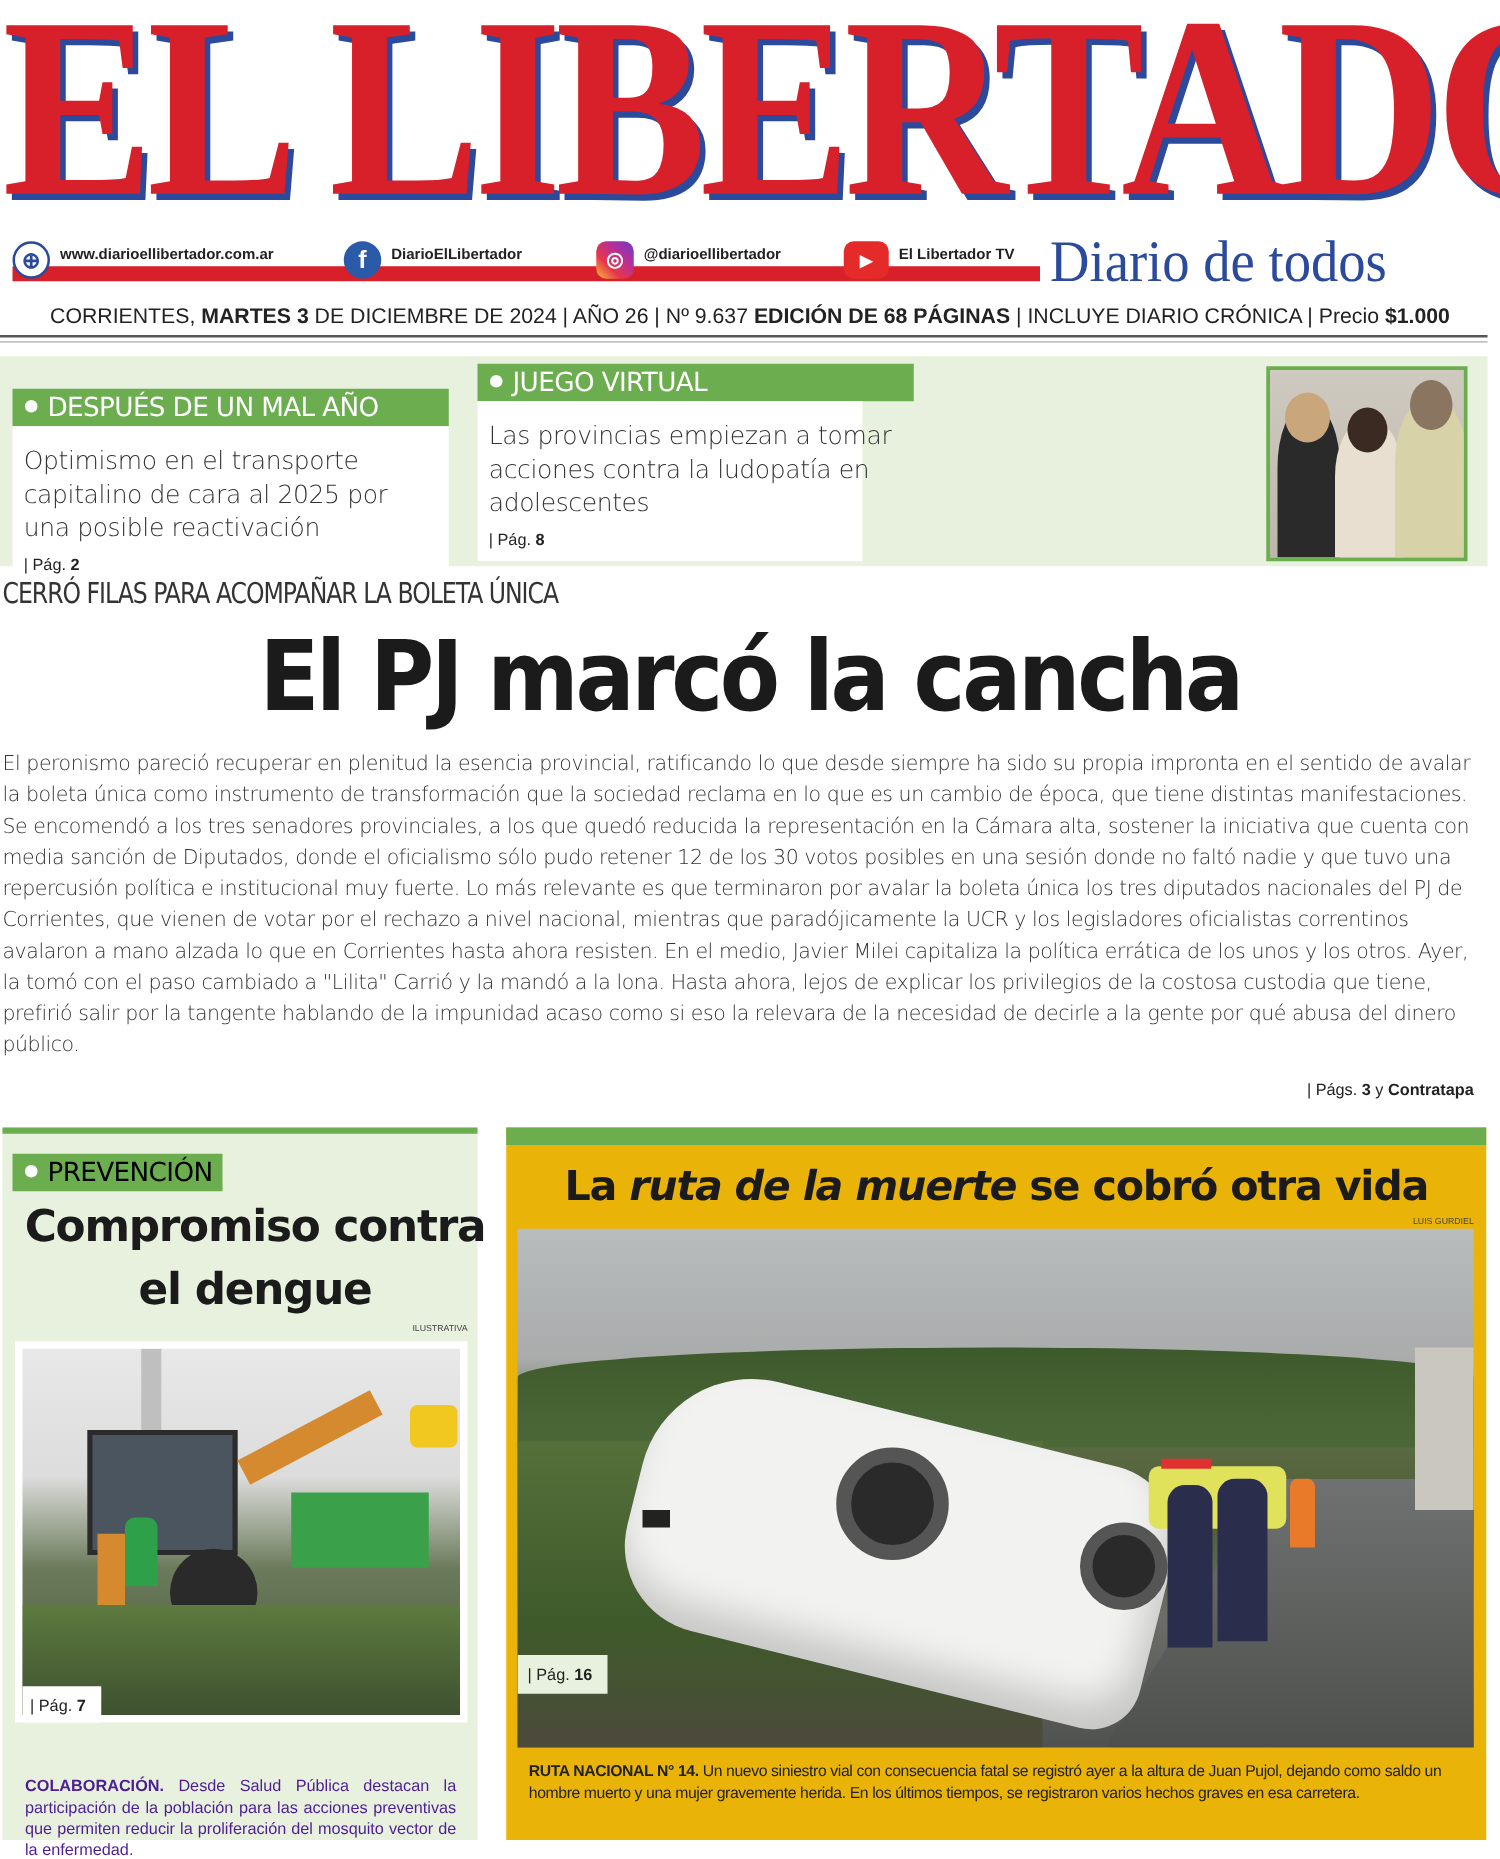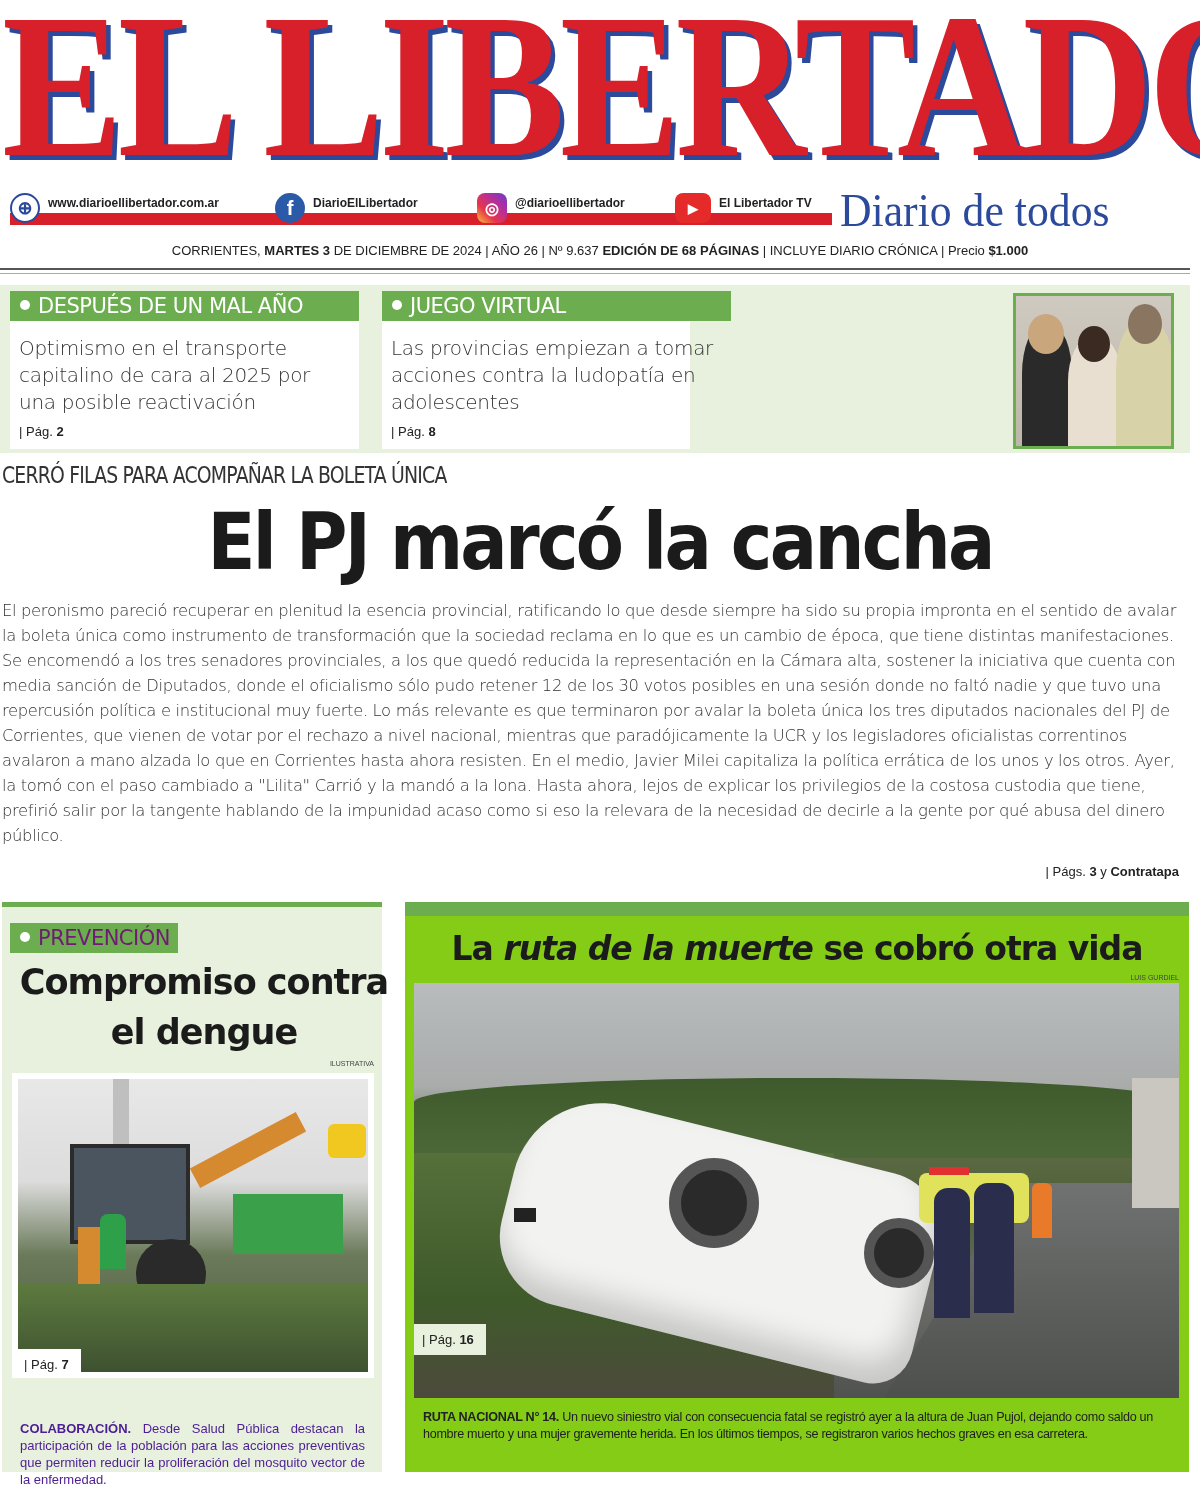--- a/index.html
+++ b/index.html
@@ -34,21 +34,21 @@
   .icon.yt { border-radius: 8px; width: 36px; background: #e42b29; font-size: 13px; }
 
   .tagline {
     position: absolute; left: 840px; top: 183px;
     font-family: "Liberation Serif", serif; font-size: 47px; color: #2c4a9c; white-space: nowrap;
     transform: scaleX(0.93); transform-origin: left top;
   }
 
   .dateline {
     position: absolute; left: 0; top: 243px; width: 1200px; text-align: center;
-    font-family: "Liberation Sans", sans-serif; font-size: 13px; color: #222; white-space: nowrap;
+    font-family: "Liberation Sans", sans-serif; font-size: 17px; color: #222; white-space: nowrap;
   }
   .dateline b { font-weight: bold; }
   .rule1 { position: absolute; left: 0; top: 268px; width: 1190px; height: 2px; background: #555; }
   .rule2 { position: absolute; left: 0; top: 273px; width: 1190px; height: 1px; background: #aaa; }
 
   
   .teasers { position: absolute; left: 0; top: 285px; width: 1190px; height: 168px; background: #e7f1dd; }
   .teaser { position: absolute; top: 6px; height: 158px; }
   .teaser .kicker {
     position: absolute; left: 0; top: 0; height: 30px; background: #6cae4f; color: #fff;
@@ -86,21 +86,21 @@
     position: absolute; left: 2px; top: 598px; width: 1190px;
     font-family: "DejaVu Sans", sans-serif; font-weight: 300; font-size: 16.4px; line-height: 25px;
     color: #333; letter-spacing: -0.35px;
   }
   .lead-pages { position: absolute; right: 21px; top: 864px; font-family: "Liberation Sans", sans-serif; font-size: 13px; color: #222; }
   .lead-pages b { font-weight: bold; }
 
   
   .dengue { position: absolute; left: 2px; top: 902px; width: 380px; height: 570px; background: #e7f1dd; border-top: 5px solid #6cae4f; }
   .dengue .kicker {
-    position: absolute; left: 8px; top: 16px; height: 30px; background: #6cae4f; color: #701a75; padding: 0 8px 0 10px;
+    position: absolute; left: 8px; top: 16px; height: 30px; background: #6cae4f; color: #000000; padding: 0 8px 0 10px;
     font-family: "DejaVu Sans", sans-serif; font-size: 21px; line-height: 30px; letter-spacing: -0.5px; white-space: nowrap;
   }
   .dengue .kicker .dot { display: inline-block; width: 10px; height: 10px; border-radius: 50%; background: #fff; margin-right: 8px; vertical-align: middle; position: relative; top: -2px; }
   .dengue .headline {
     position: absolute; left: 12px; top: 50px; width: 380px; text-align: center;
     font-family: "DejaVu Sans", sans-serif; font-weight: bold; font-size: 35px; line-height: 50px; color: #1b1b1b; letter-spacing: -1px;
   }
   .dengue .credit { position: absolute; right: 8px; top: 153px; font-family: "Liberation Sans", sans-serif; font-size: 7px; color: #444; }
   .dengue .photo {
     position: absolute; left: 10px; top: 166px; width: 362px; height: 305px; background: #fff; padding: 6px;
@@ -110,21 +110,21 @@
   .dengue .pagetag { position: absolute; left: 6px; bottom: 0; background: #fff; padding: 8px 12px 6px 6px;
     font-family: "Liberation Sans", sans-serif; font-size: 13px; color: #222; }
   .dengue .pagetag b { font-weight: bold; }
   .dengue .caption {
     position: absolute; left: 18px; top: 513px; width: 345px; text-align: justify;
     font-family: "Liberation Sans", sans-serif; font-size: 13px; line-height: 17px; color: #4c1d95;
   }
   .dengue .caption b { font-weight: bold; }
 
   
-  .ruta { position: absolute; left: 405px; top: 902px; width: 784px; height: 570px; background: #84cc16; border-top: 14px solid #6cae4f; }
+  .ruta { position: absolute; left: 405px; top: 902px; width: 784px; height: 570px; background: #eab308; border-top: 14px solid #6cae4f; }
   .ruta .headline {
     position: absolute; left: 0; top: 12px; width: 784px; text-align: center;
     font-family: "DejaVu Sans", sans-serif; font-weight: bold; font-size: 33px; line-height: 42px; color: #1b1b1b; letter-spacing: -1px; white-space: nowrap;
   }
   .ruta .headline i { font-style: italic; }
   .ruta .credit { position: absolute; right: 10px; top: 58px; font-family: "Liberation Sans", sans-serif; font-size: 7px; color: #444; }
   .ruta .photo { position: absolute; left: 9px; top: 67px; width: 765px; height: 415px; overflow: hidden;
     background: linear-gradient(180deg,#b9bcbd 0%,#a9acab 25%,#5c6b45 40%,#4e5e35 55%,#6c6d68 75%,#50524f 100%); }
   .ruta .pagetag { position: absolute; left: 0; top: 341px; background: #e7f1dd; padding: 8px 12px 8px 8px;
     font-family: "Liberation Sans", sans-serif; font-size: 13px; color: #222; }
@@ -162,21 +162,21 @@
   </div>
 
   <div class="tagline">Diario de todos</div>
 </header>
 
 <div class="dateline"><span>CORRIENTES, </span><b>MARTES 3</b><span> DE DICIEMBRE DE 2024 | AÑO 26 | Nº 9.637 </span><b>EDICIÓN DE 68 PÁGINAS</b><span> | INCLUYE DIARIO CRÓNICA | Precio </span><b>$1.000</b></div>
 <div class="rule1"></div>
 <div class="rule2"></div>
 
 <section class="teasers">
-  <article class="teaser" style="left:10px;width:349px;">
+  <article class="teaser" style="left:10px;width:349px;margin-top:20px;">
     <div class="kicker" style="width:349px;"><span class="dot"></span><span>DESPUÉS DE UN MAL AÑO</span></div>
     <div class="body">
       <div class="title" style="width:330px;">Optimismo en el transporte capitalino de cara al 2025 por una posible reactivación</div>
       <div class="page">| <span>Pág.</span> <b>2</b></div>
     </div>
   </article>
 
   <article class="teaser" style="left:382px;width:308px;">
     <div class="kicker" style="width:349px;"><span class="dot"></span><span>JUEGO VIRTUAL</span></div>
     <div class="body">

